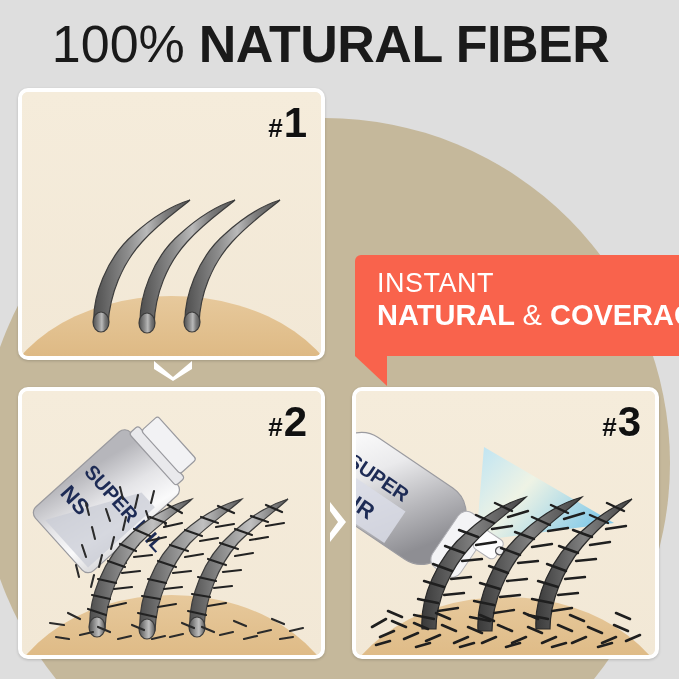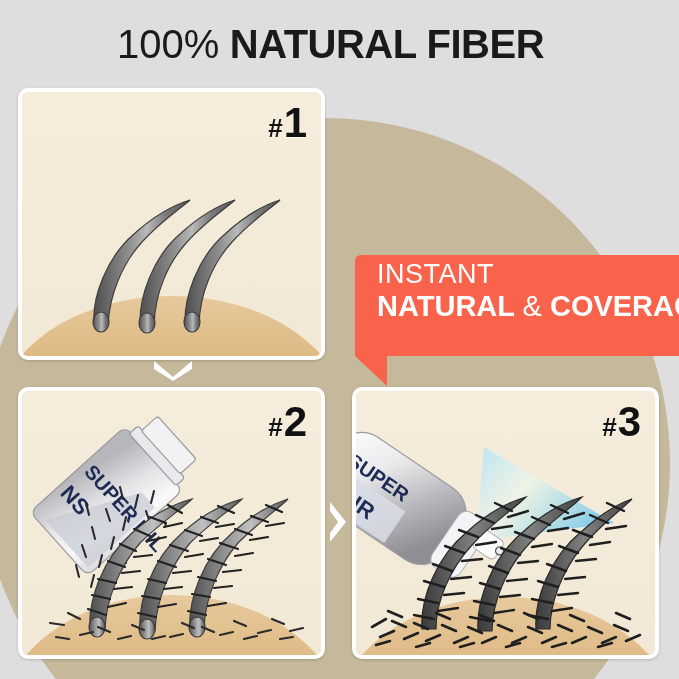--- a/index.html
+++ b/index.html
@@ -31,21 +31,21 @@
   }
 
   
   .heading {
     position: absolute;
     left: 0;
     top: 22px;
     width: 661px;
     text-align: center;
     white-space: nowrap;
-    font-size: 40px;
+    font-size: 52px;
     line-height: 44px;
     color: #1a1a1a;
     letter-spacing: -0.5px;
   }
   .heading .light {
     font-weight: 400;
     font-stretch: condensed;
     letter-spacing: 0px;
   }
   .heading .bold {
@@ -103,21 +103,21 @@
   
   .callout {
     position: absolute;
     left: 355px;
     top: 255px;
     width: 324px;
     height: 101px;
     background: #f9634c;
     border-radius: 6px 0 0 0;
     box-sizing: border-box;
-    padding: 4px 0 0 22px;
+    padding: 13px 0 0 22px;
     color: #ffffff;
     overflow: visible;
   }
   .callout .c-line1 {
     font-size: 27px;
     line-height: 30px;
     font-weight: 400;
     letter-spacing: 0.5px;
     font-stretch: condensed;
   }

